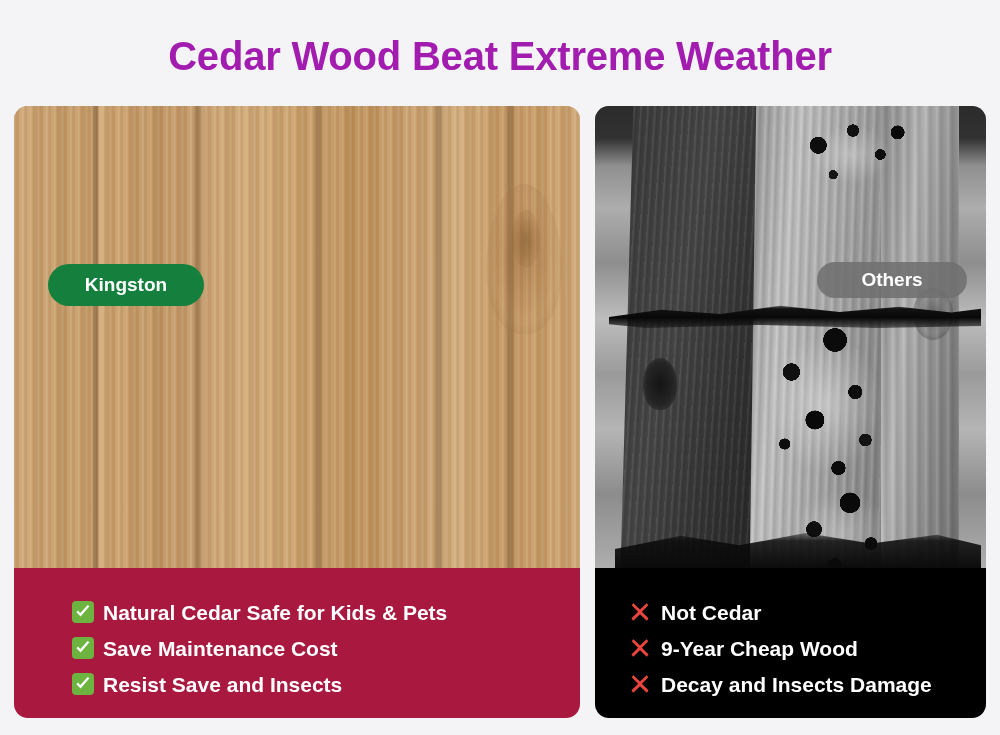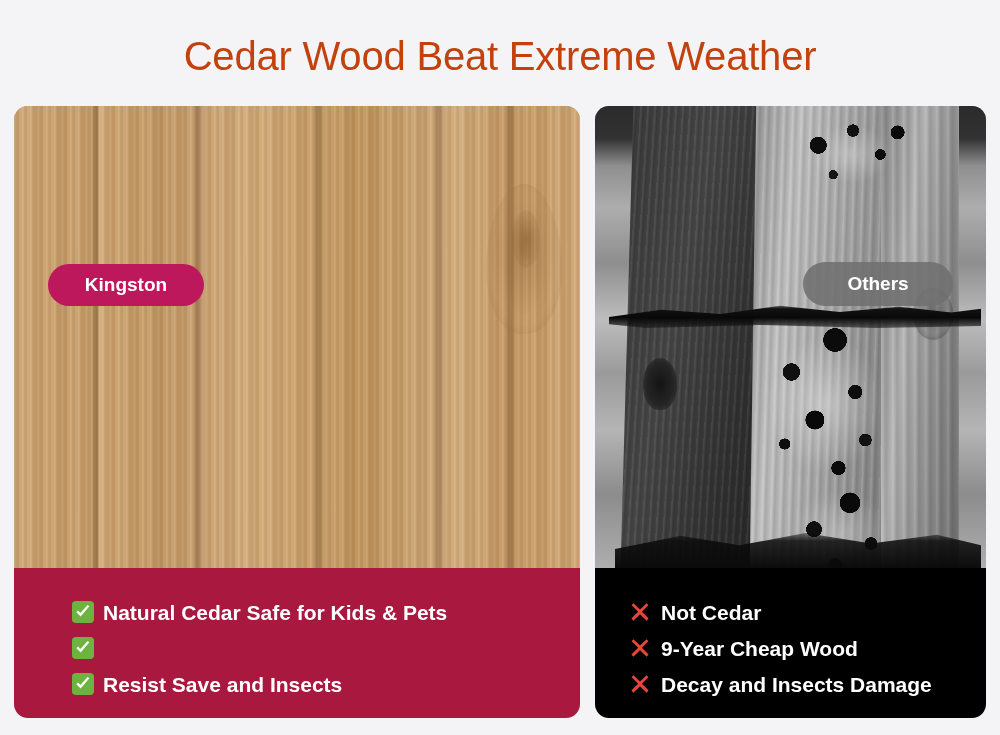--- a/index.html
+++ b/index.html
@@ -18,22 +18,22 @@
   }
 
   
   #page-title {
     position: absolute;
     top: 34px;
     left: 0;
     width: 1000px;
     text-align: center;
     font-size: 40px;
-    font-weight: normal;
-    color: #c2410c;
+    font-weight: bold;
+    color: #a21caf;
     letter-spacing: -0.2px;
     white-space: nowrap;
   }
 
   
   .panel {
     position: absolute;
     top: 106px;
     height: 612px;
     border-radius: 14px;
@@ -277,25 +277,25 @@
     justify-content: center;
     border-radius: 24px;
     color: #ffffff;
     font-size: 19px;
     font-weight: bold;
     white-space: nowrap;
   }
   #badge-kingston {
     left: 34px; top: 158px;
     width: 156px; height: 42px;
-    background: #be185d;
+    background: #15803d;
   }
   #badge-others {
-    left: 208px; top: 156px;
-    width: 150px; height: 44px;
+    left: 222px; top: 156px;
+    width: 150px; height: 36px;
     background: rgba(112,112,112,0.88);
   }
 
   
   .stamp {
     position: absolute;
     width: 58px; height: 58px;
     border-radius: 50%;
   }
   #stamp-check {
@@ -386,20 +386,21 @@
         </span>
         <span class="feature-label">Natural Cedar Safe for Kids &amp; Pets</span>
       </li>
 
       <li class="feature-item">
         <span class="check-box">
           <svg width="16" height="16" viewBox="0 0 16 16">
             <path d="M1.5 8.2 L5.6 12.4 L14.4 2.2 L12.6 1 L5.4 8.9 L3 6.6 Z" fill="#ffffff"></path>
           </svg>
         </span>
+        <span class="feature-label">Save Maintenance Cost</span>
       </li>
 
       <li class="feature-item">
         <span class="check-box">
           <svg width="16" height="16" viewBox="0 0 16 16">
             <path d="M1.5 8.2 L5.6 12.4 L14.4 2.2 L12.6 1 L5.4 8.9 L3 6.6 Z" fill="#ffffff"></path>
           </svg>
         </span>
         <span class="feature-label">Resist Save and Insects</span>
       </li>

